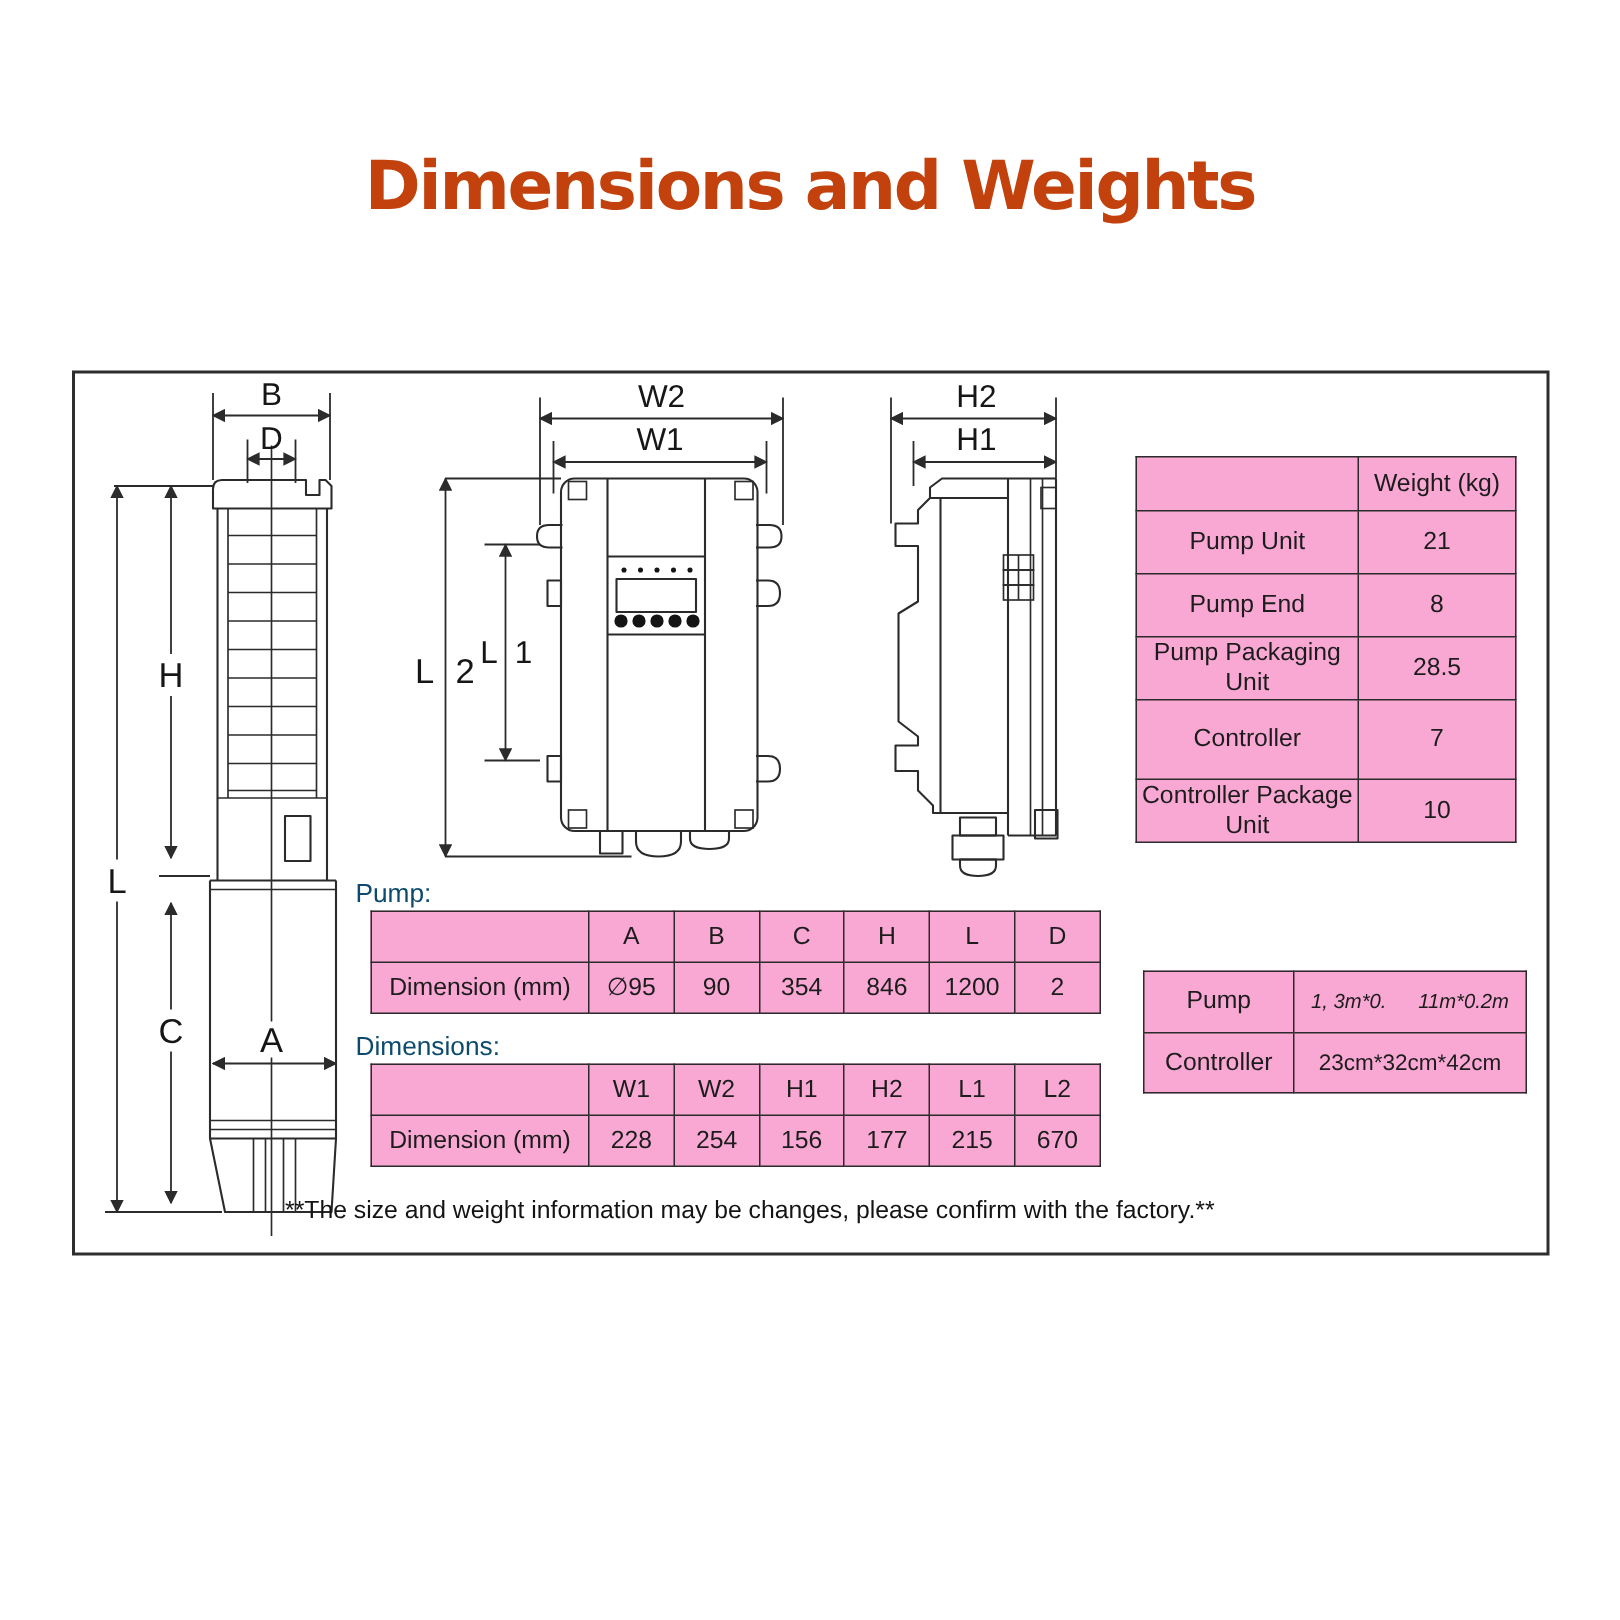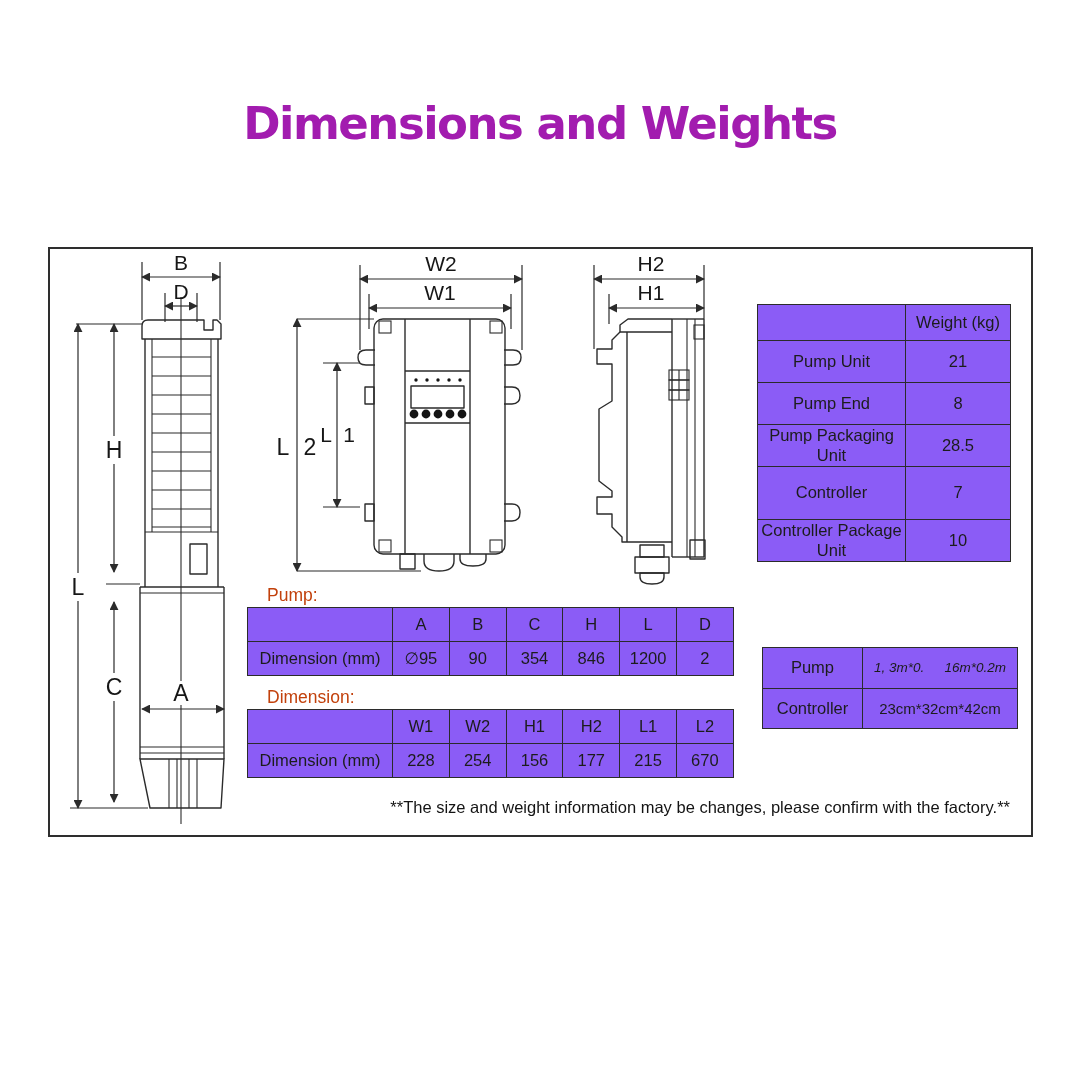--- a/index.html
+++ b/index.html
@@ -1,55 +1,55 @@
 <!DOCTYPE html>
 <html><head>
 <meta charset="utf-8">
 <style>
   html,body { margin:0; padding:0; background:#ffffff; }
   body { width:1080px; height:1080px; position:relative; font-family:"Liberation Sans",sans-serif; color:#1c1c1c; }
   .page { position:absolute; inset:0; background:#fff; }
   .title {
     position:absolute; top:97px; left:0; width:1080px; margin:0;
     text-align:center; font-family:"DejaVu Sans",sans-serif;
-    font-size:45px; font-weight:800; letter-spacing:-1.5px; color:#a21caf;
+    font-size:45px; font-weight:800; letter-spacing:-1.5px; color:#c2410c;
   }
   .board {
     position:absolute; left:48px; top:247px; width:981px; height:586px;
     border:2px solid #2e2e2e; background:#fff;
   }
   svg.drawings { position:absolute; left:0; top:0; }
   .ln { stroke:#2b2b2b; stroke-width:1.4; fill:none; stroke-linejoin:round; stroke-linecap:butt; }
   .thin { stroke:#2b2b2b; stroke-width:1.1; fill:none; }
   .dim { stroke:#2b2b2b; stroke-width:1.2; fill:none; }
   .mask { fill:#ffffff; stroke:none; }
   .dot { fill:#141414; stroke:none; }
   text.dim-label { font-family:"Liberation Sans",sans-serif; font-size:21px; fill:#161616; text-anchor:middle; }
   text.dim-label-lg { font-family:"Liberation Sans",sans-serif; font-size:23px; fill:#161616; text-anchor:middle; }
-  .tbl { border-collapse:collapse; position:absolute; table-layout:fixed; background:#8b5cf6;padding-left:28px; }
+  .tbl { border-collapse:collapse; position:absolute; table-layout:fixed; background:#f9a8d4;padding-left:28px; }
   .tbl td { border:1.6px solid #2b2b2b; text-align:center; vertical-align:middle; padding:0 2px; font-size:16.5px; line-height:1.2; }
   .weight-table { left:707px; top:55px; width:253px; }
   .weight-table tr:nth-child(1) td { height:35px; }
   .weight-table tr:nth-child(2) td, .weight-table tr:nth-child(3) td,
   .weight-table tr:nth-child(4) td, .weight-table tr:nth-child(6) td { height:41px; }
   .weight-table tr:nth-child(5) td { height:52px; }
   .weight-table tr:nth-child(7) td { height:50px; }
   .dim-table { left:197px; width:486px; }
   .dim-table td { height:33px; }
   .pump-table { top:358px; }
   .ctrl-table { top:460px; }
   .pkg-table { left:712px; top:398px; width:255px; }
   .pkg-table tr:nth-child(1) td { height:40px; }
   .pkg-table tr:nth-child(2) td, .pkg-table tr:nth-child(3) td { height:39px; }
   .vol-split { display:flex; justify-content:space-between; padding:0 9px; font-size:13.5px;font-style:italic; }
   .vol-single { font-size:15px; }
-  .section-label { position:absolute; left:217px; font-size:17.5px; color:#c2410c; }
+  .section-label { position:absolute; left:187px; font-size:17.5px; color:#0c4a6e; }
   .pump-label { top:336px; }
   .ctrl-label { top:438px; }
-  .footnote { position:absolute; left:140px; top:549px; width:820px; text-align:right; font-size:16.5px; color:#141414; }
+  .footnote { position:absolute; left:140px; top:549px; width:820px; text-align:left; font-size:16.5px; color:#141414; }
 </style>
 </head>
 <body>
 
 <div class="page">
 
   <h1 class="title">Dimensions and Weights</h1>
 
   <div class="board">
 
@@ -285,21 +285,21 @@
         <td>∅95</td>
         <td>90</td>
         <td>354</td>
         <td>846</td>
         <td>1200</td>
         <td>2</td>
       </tr>
     </tbody>
       </table>
 
-    <div class="section-label ctrl-label">Dimension:</div>
+    <div class="section-label ctrl-label">Dimensions:</div>
     <table class="tbl dim-table ctrl-table">
       <colgroup>
         <col style="width:145px">
           <col style="width:56.8px">
           <col style="width:56.8px">
           <col style="width:56.8px">
         <col style="width:56.8px">
           <col style="width:56.8px">
           <col style="width:56.8px">
       </colgroup>
@@ -329,21 +329,21 @@
       <colgroup>
           <col style="width:100px">
           <col style="width:155px">
         </colgroup>
       <tbody>
       <tr>
         <td>Pump</td>
         <td>
           <div class="vol-split">
             <span>1, 3m*0.</span>
-            <span>16m*0.2m</span>
+            <span>11m*0.2m</span>
           </div>
         </td>
       </tr>
       <tr>
         <td>Controller</td>
         <td>
           <span class="vol-single">23cm*32cm*42cm</span>
         </td>
       </tr>
     </tbody>

